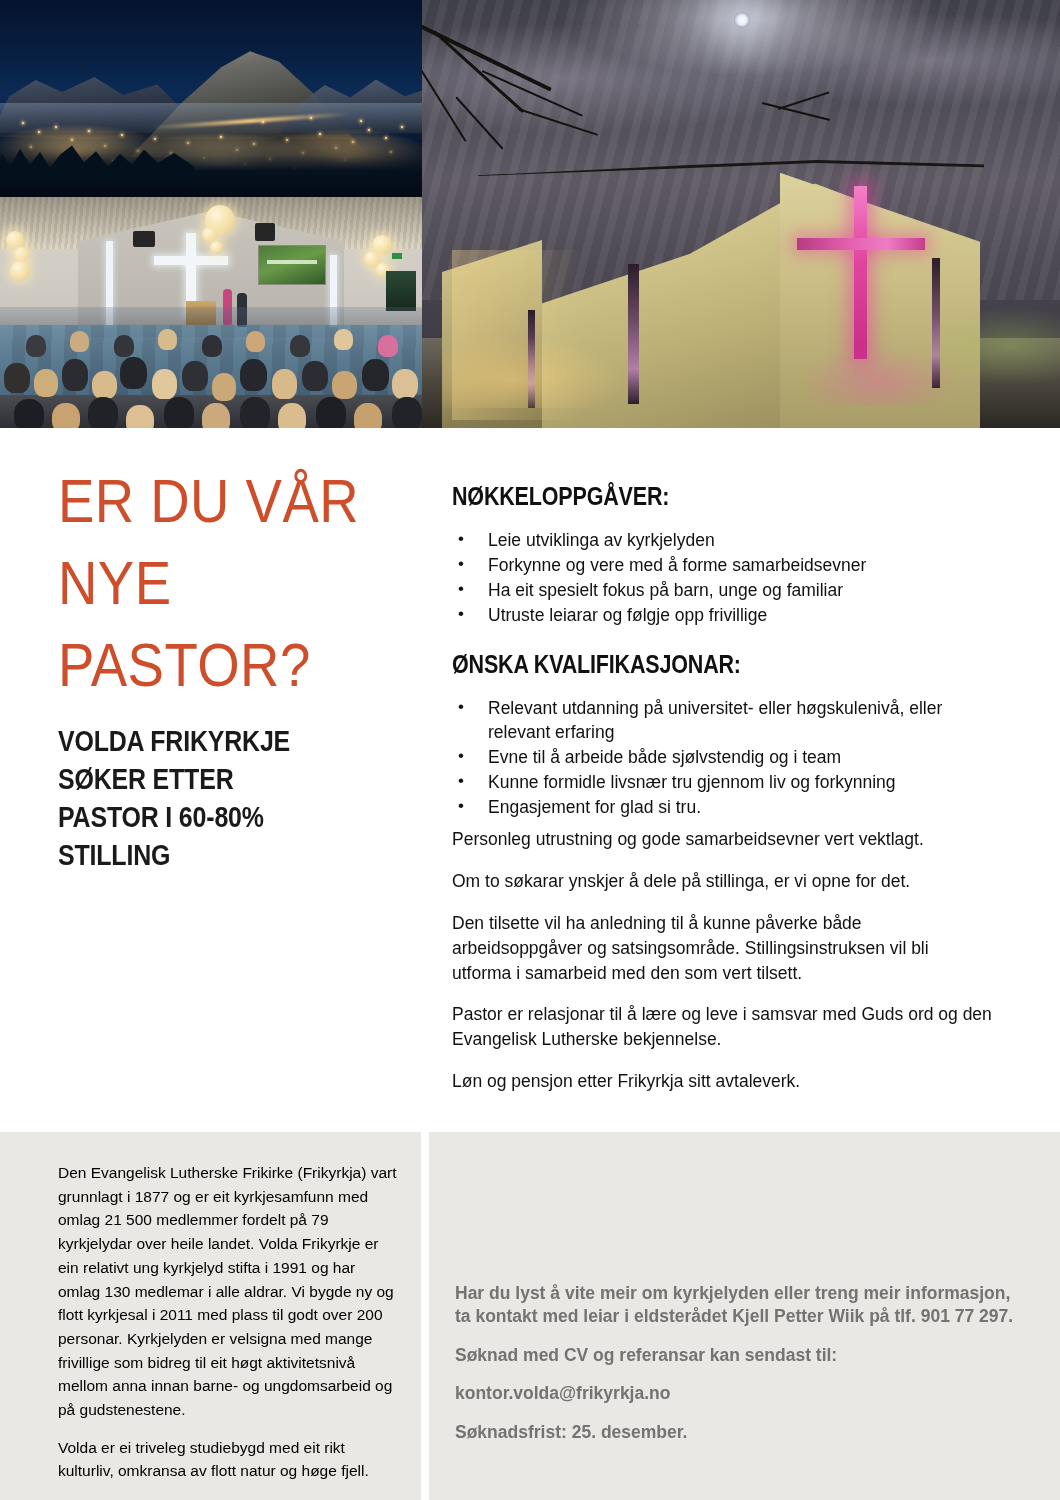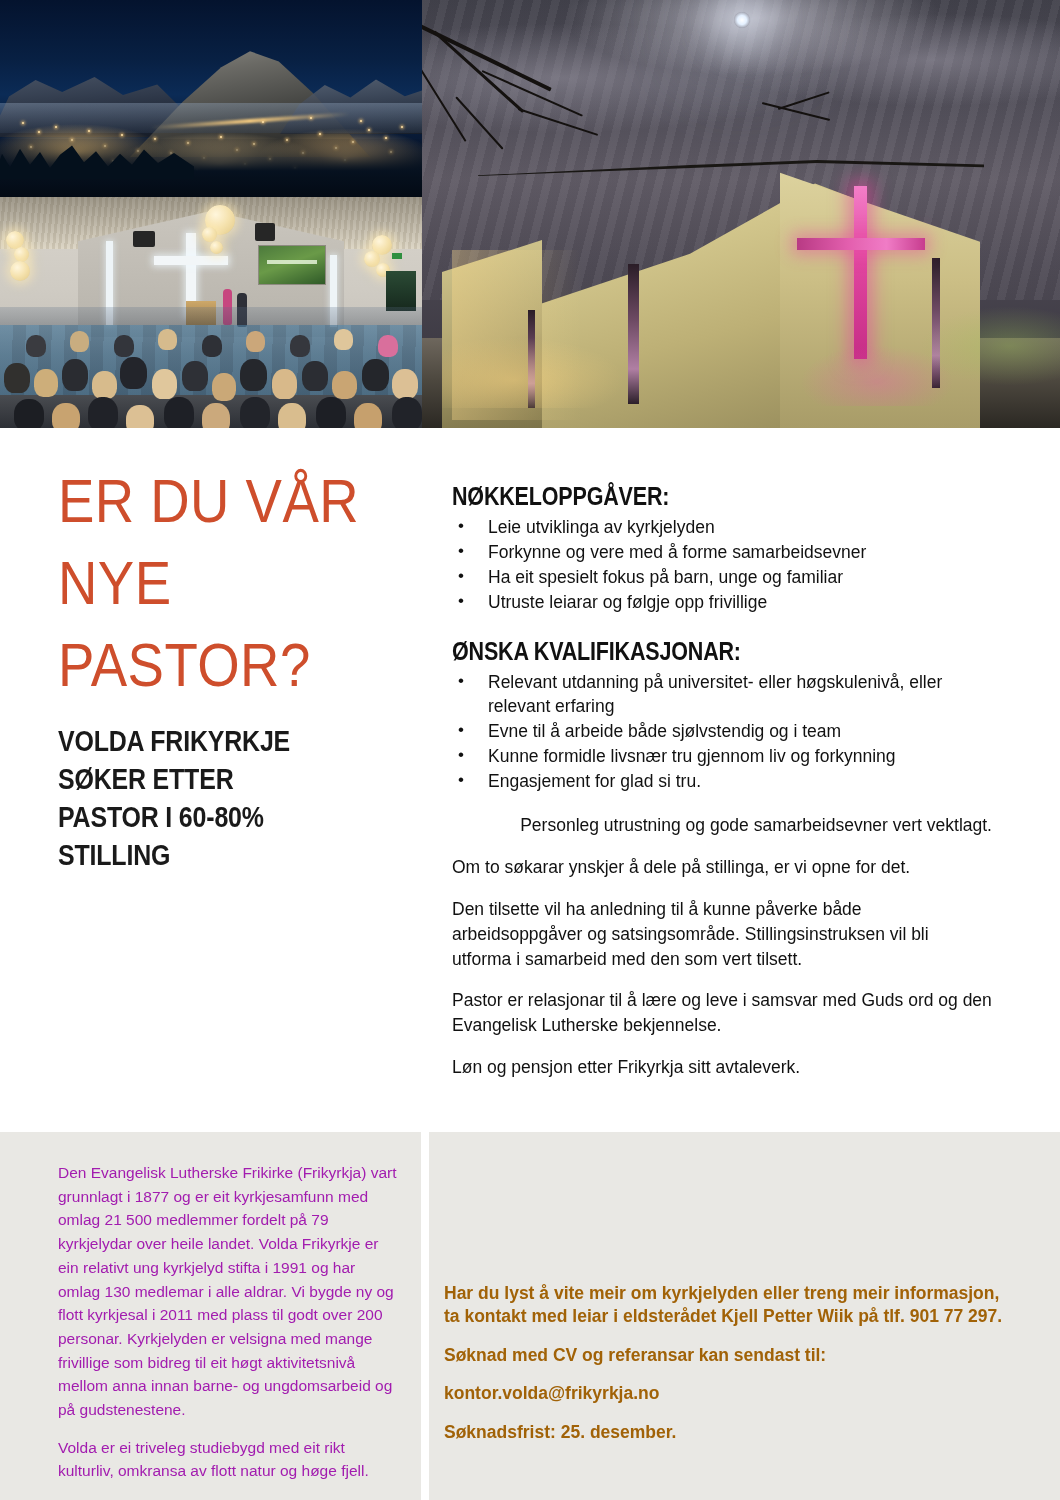--- a/index.html
+++ b/index.html
@@ -365,21 +365,21 @@
     font-weight: bold;
     font-size: 25px;
     letter-spacing: -0.2px;
     margin: 22px 0 4px 0;
     transform: scaleX(0.86);
     transform-origin: left center;
   }
   .sec-head.first { margin-top: 26px; }
   ul.bullets {
     list-style: none;
-    margin: 4px 0 6px 0;
+    margin: 17px 0 6px 0;
     padding: 0;
   }
   ul.bullets li {
     position: relative;
     padding-left: 36px;
     font-size: 17.5px;
     line-height: 1.38;
     margin-bottom: 1px;
   }
   ul.bullets li::before {
@@ -402,31 +402,31 @@
     height: 368px;
     background: #E9E8E4;
   }
   .panel-left  { left: 0;    width: 421px; }
   .panel-right { left: 429px; width: 631px; }
 
   .about-text {
     position: absolute;
     left: 58px; top: 29px;
     width: 340px;
-    color: #a21caf;
+    color: #000000;
     font-size: 15.5px;
     line-height: 1.53;
   }
   .about-text p { margin: 0 0 14px 0; }
 
   .contact {
     position: absolute;
-    left: 15px; top: 150px;
+    left: 26px; top: 150px;
     width: 560px;
-    color: #a16207;
+    color: #737373;
   }
   .contact p {
     margin: 0 0 15px 0;
     font-size: 17.5px;
     line-height: 1.34;
     font-weight: bold;
   }
 </style>
 </head>
 <body>
@@ -595,21 +595,21 @@
     </ul>
 
     <div class="sec-head">ØNSKA KVALIFIKASJONAR:</div>
     <ul class="bullets">
       <li>Relevant utdanning på universitet- eller høgskulenivå, eller relevant erfaring</li>
       <li>Evne til å arbeide både sjølvstendig og i team</li>
       <li>Kunne formidle livsnær tru gjennom liv og forkynning</li>
       <li>Engasjement for glad si tru.</li>
     </ul>
 
-    <p class="body-p" style="margin-top:20px;text-align:right;">Personleg utrustning og gode samarbeidsevner vert vektlagt.</p>
+    <p class="body-p" style="margin-top:8px;">Personleg utrustning og gode samarbeidsevner vert vektlagt.</p>
     <p class="body-p">Om to søkarar ynskjer å dele på stillinga, er vi opne for det.</p>
     <p class="body-p">Den tilsette vil ha anledning til å kunne påverke både arbeidsoppgåver og satsingsområde. Stillingsinstruksen vil bli utforma i samarbeid med den som vert tilsett.</p>
     <p class="body-p">Pastor er relasjonar til å lære og leve i samsvar med Guds ord og den Evangelisk Lutherske bekjennelse.</p>
     <p class="body-p">Løn og pensjon etter Frikyrkja sitt avtaleverk.</p>
   </div>
 </div>
 
 <div class="footer">
 
   <div class="panel panel-left">

